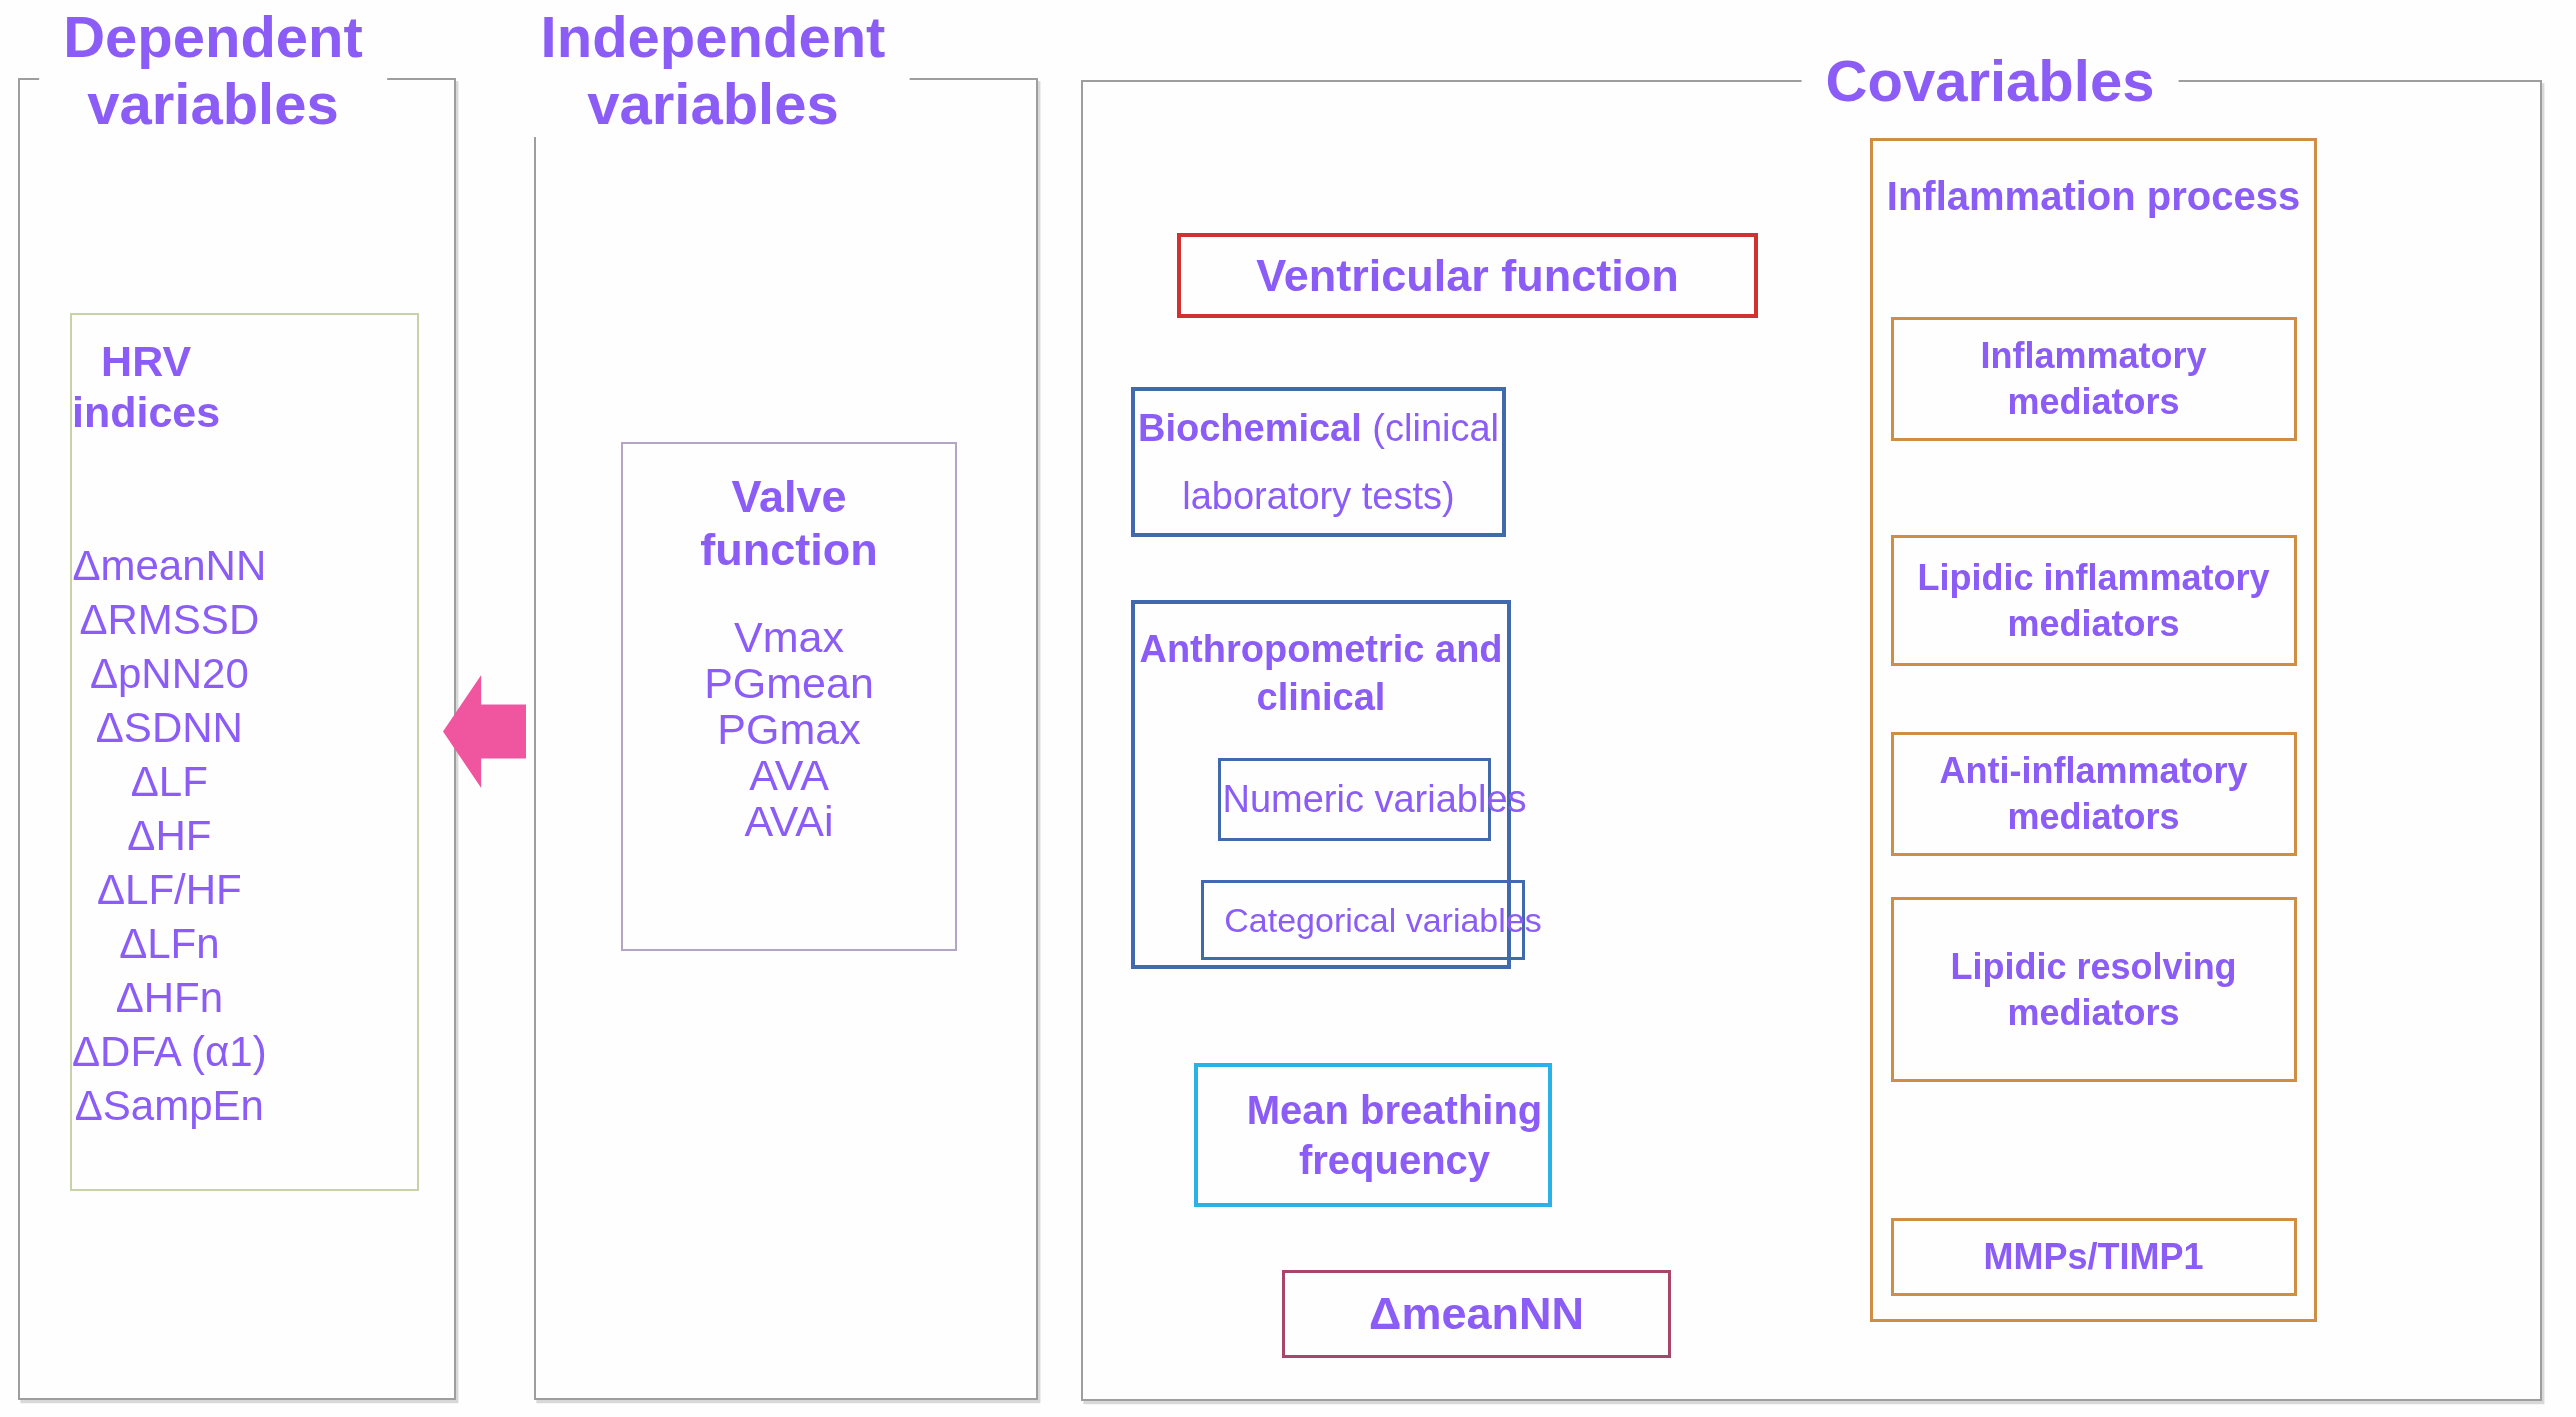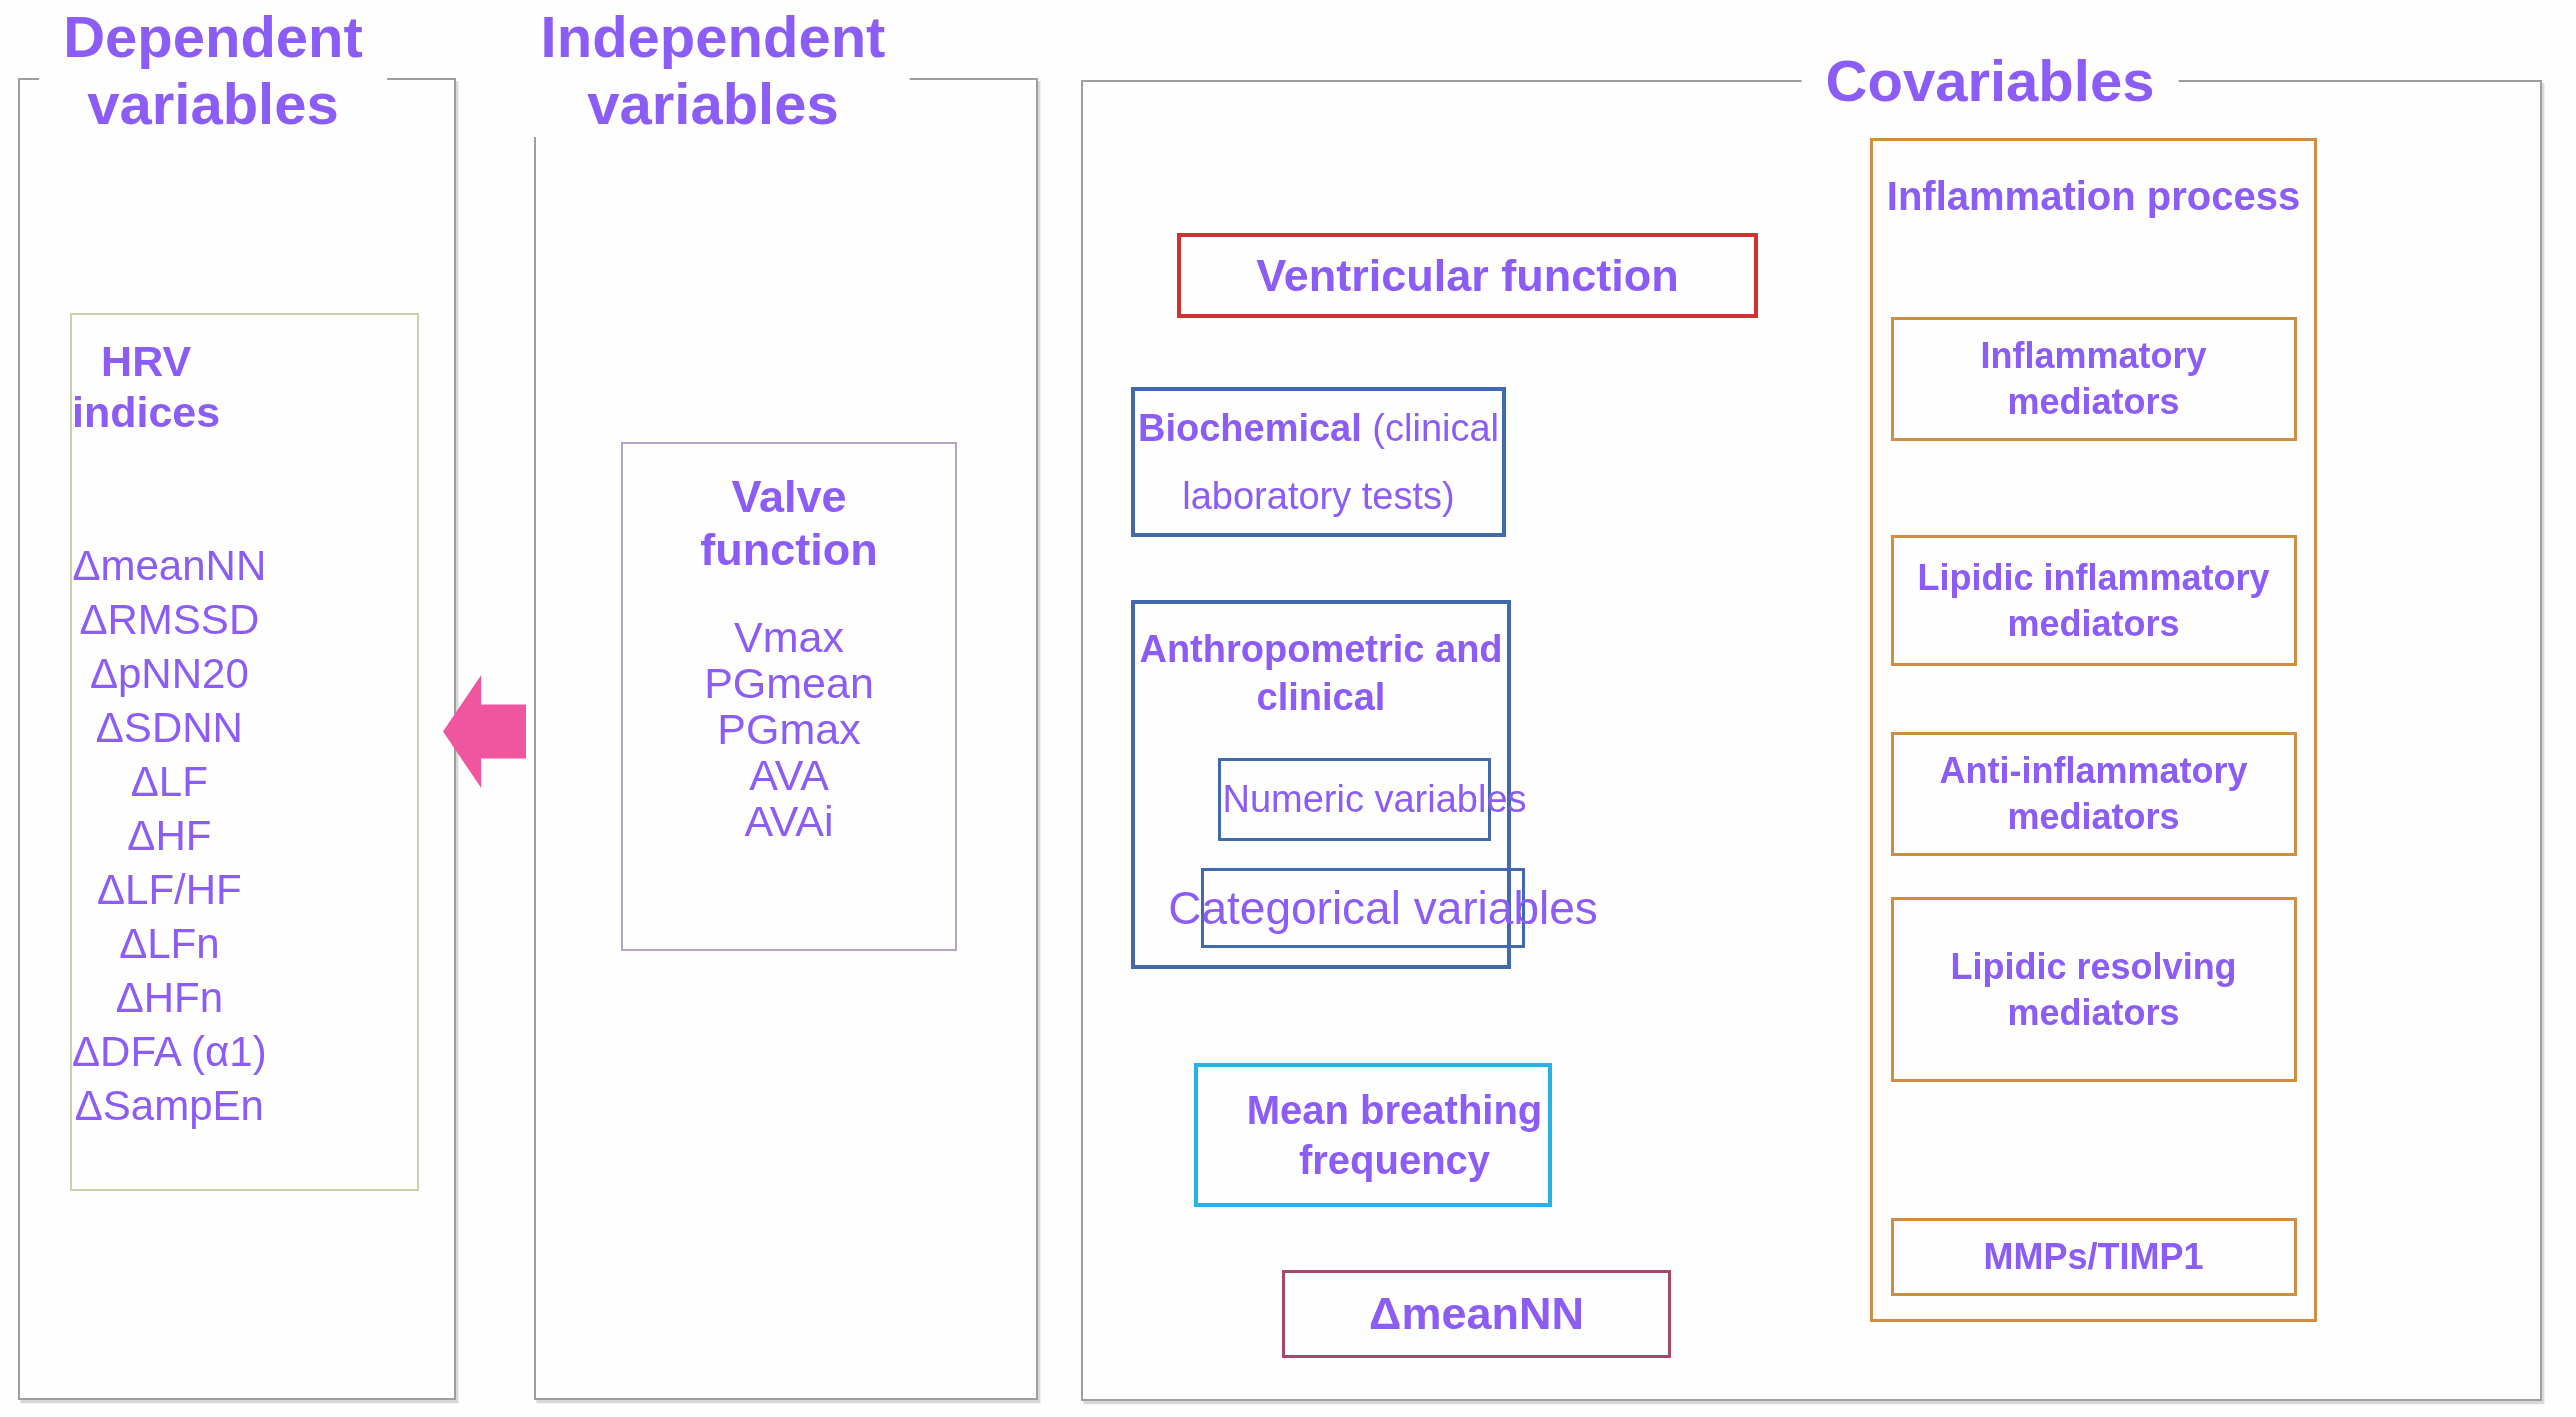--- a/index.html
+++ b/index.html
@@ -41,21 +41,21 @@
     clip-path:polygon(0 50%, 46% 0, 46% 26%, 100% 26%, 100% 74%, 46% 74%, 46% 100%);
   }
   
   .cbox { position:absolute; z-index:2; display:flex; align-items:center; justify-content:center; text-align:center; white-space:pre; }
   .ventricular { left:1177px; top:233px; width:573px; height:77px; border:4px solid var(--ventricular_red,#cf3231); font-weight:bold; font-size:45px; }
   .biochemical { left:1131px; top:387px; width:367px; height:142px; border:4px solid var(--blue,#4169ad); font-size:38px; line-height:68px; }
   .biochemical b { font-weight:bold; }
   .anthro { position:absolute; left:1131px; top:600px; width:372px; height:361px; border:4px solid var(--blue,#4169ad); z-index:2; text-align:center; }
   .anthro-title { margin-top:21px; font-weight:bold; font-size:38px; line-height:48px; white-space:pre; }
   .numeric  { left:83px; top:154px; width:227px; height:77px;  border:3.2px solid var(--blue,#4169ad); font-size:38px; position:absolute; }
-  .categorical { left:66px; top:264px; width:278px; height:74px; border:3.2px solid var(--blue,#4169ad); font-size:46px; position:absolute; }
+  .categorical { left:66px; top:276px; width:278px; height:74px; border:3.2px solid var(--blue,#4169ad); font-size:34px; position:absolute; }
   .nested { display:flex; align-items:center; justify-content:center; text-align:center; white-space:pre;padding-left:40px; }
   .breathing { left:1194px; top:1063px; width:307px; height:136px; border:4.8px solid var(--breathing_cyan,#29b2e5); font-weight:bold; font-size:40px; line-height:50px;padding-left:43px; }
   .meannn { left:1282px; top:1270px; width:383px; height:82px; border:3.2px solid var(--meannn_rose,#a8456b); font-weight:bold; font-size:45px; }
   
   .orange-panel {
     position:absolute; left:1870px; top:138px; width:441px; height:1178px;
     border:3.2px solid var(--orange,#cf8e44); z-index:2; text-align:center;
   }
   .inflam-title { margin-top:30px; font-weight:bold; font-size:40px; line-height:50px; white-space:pre; }
   .inflam-sub { font-size:38px; line-height:48px; white-space:pre; }

